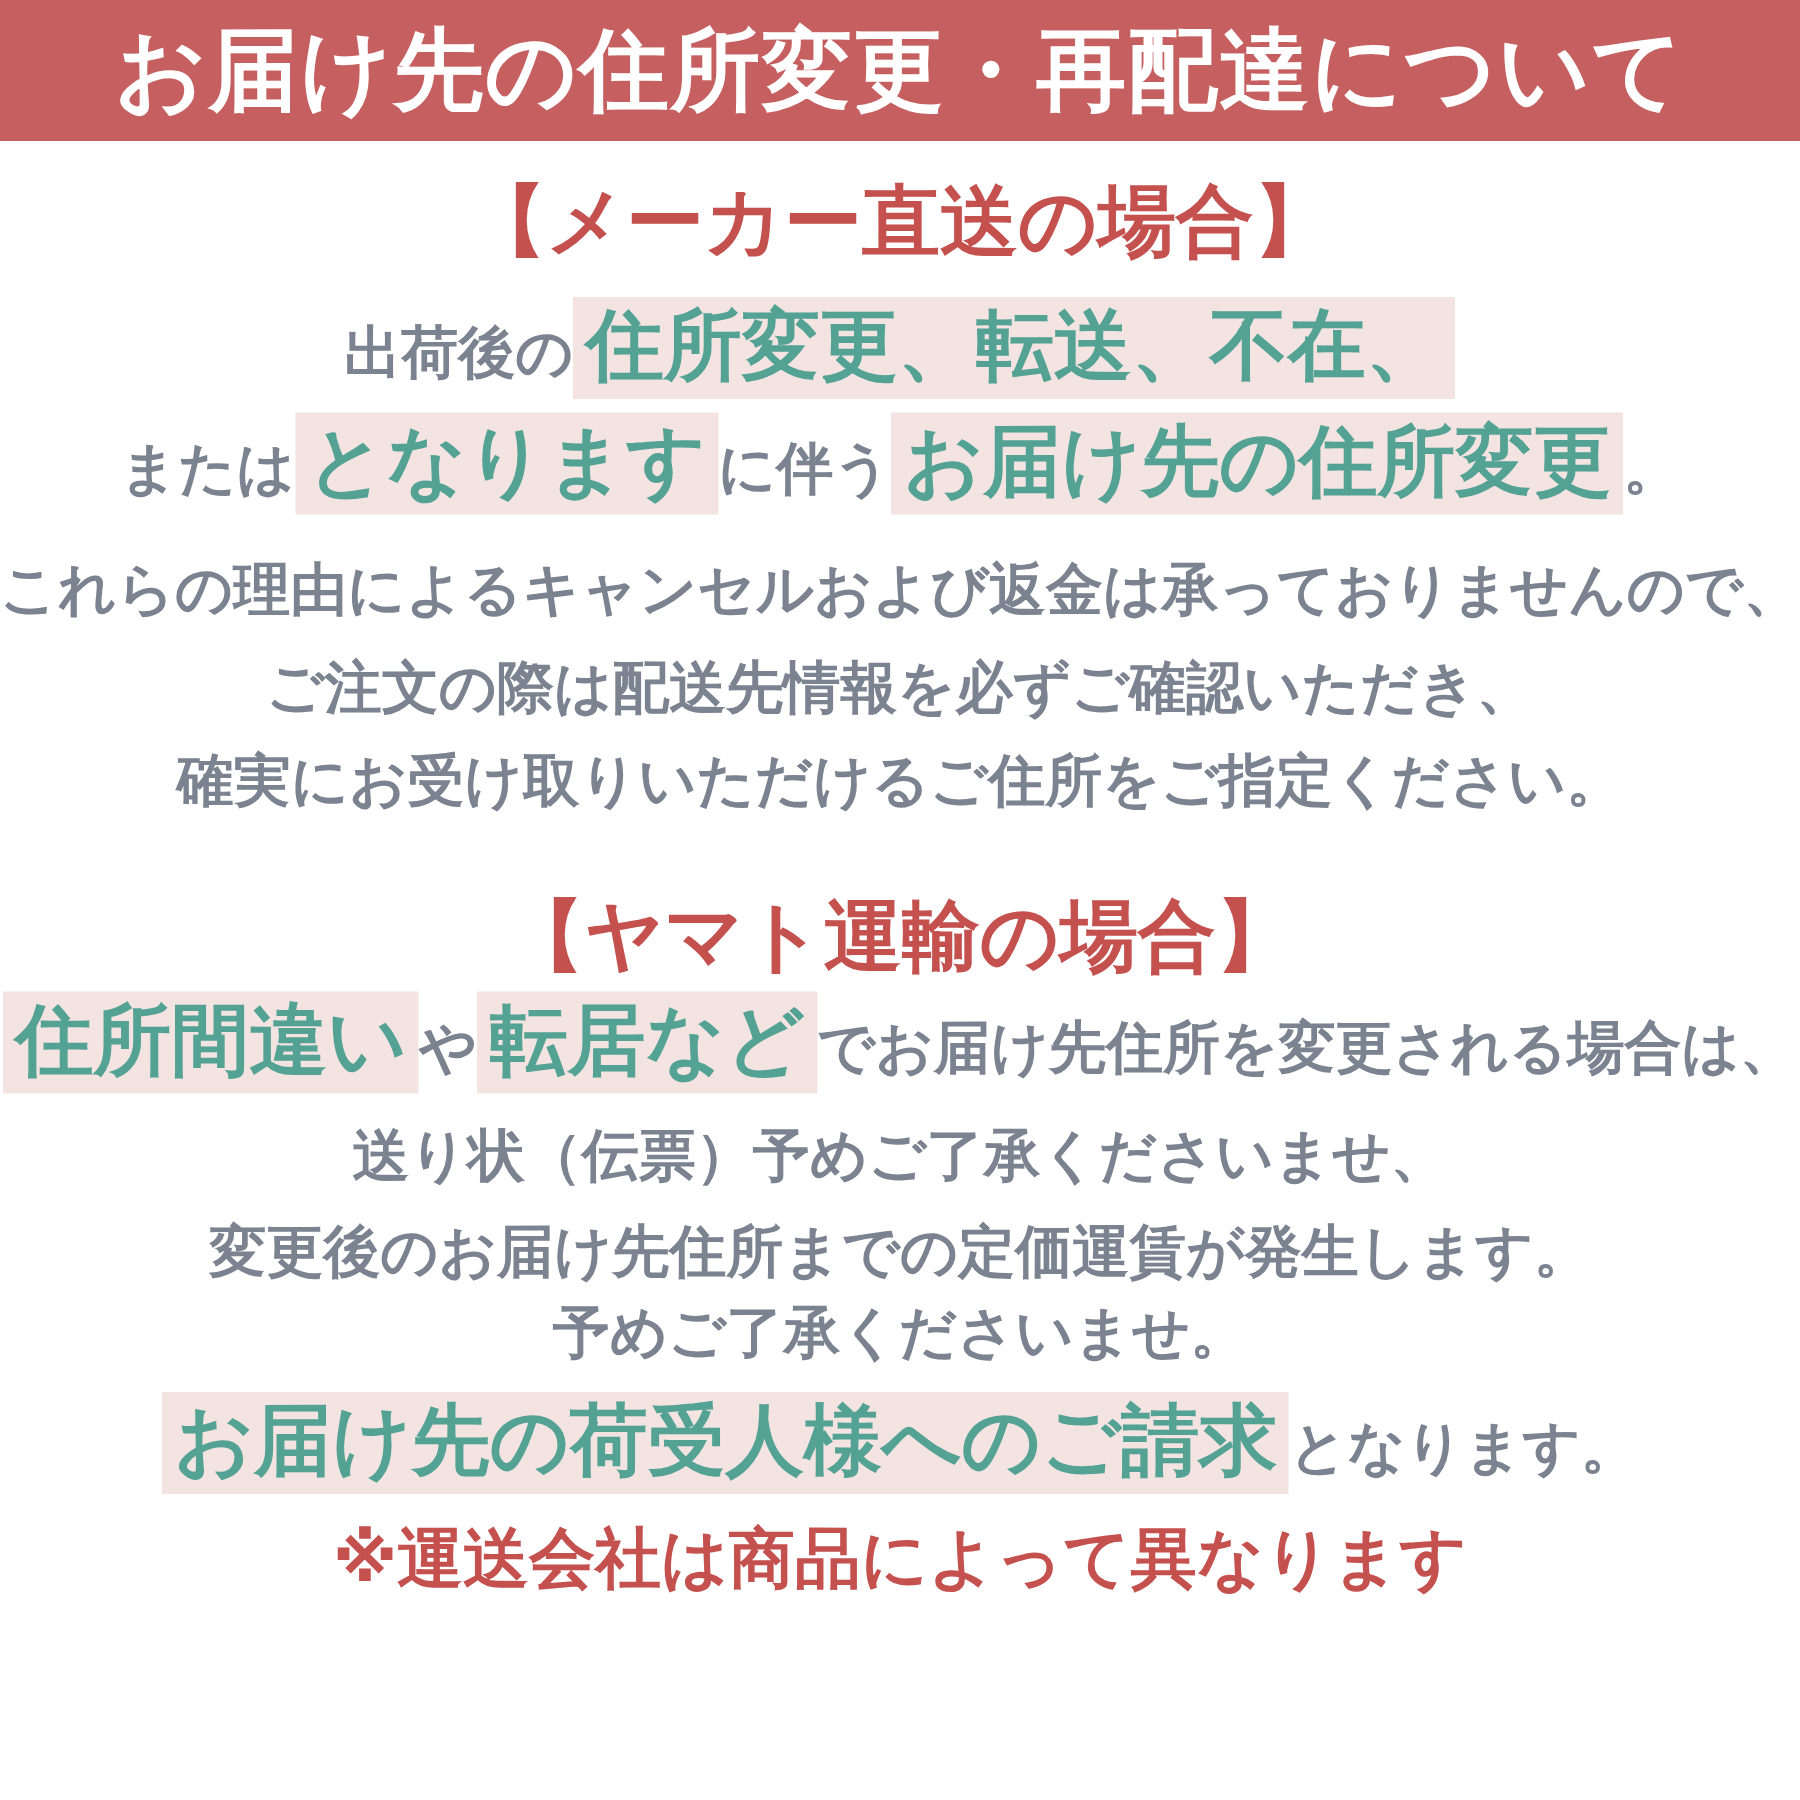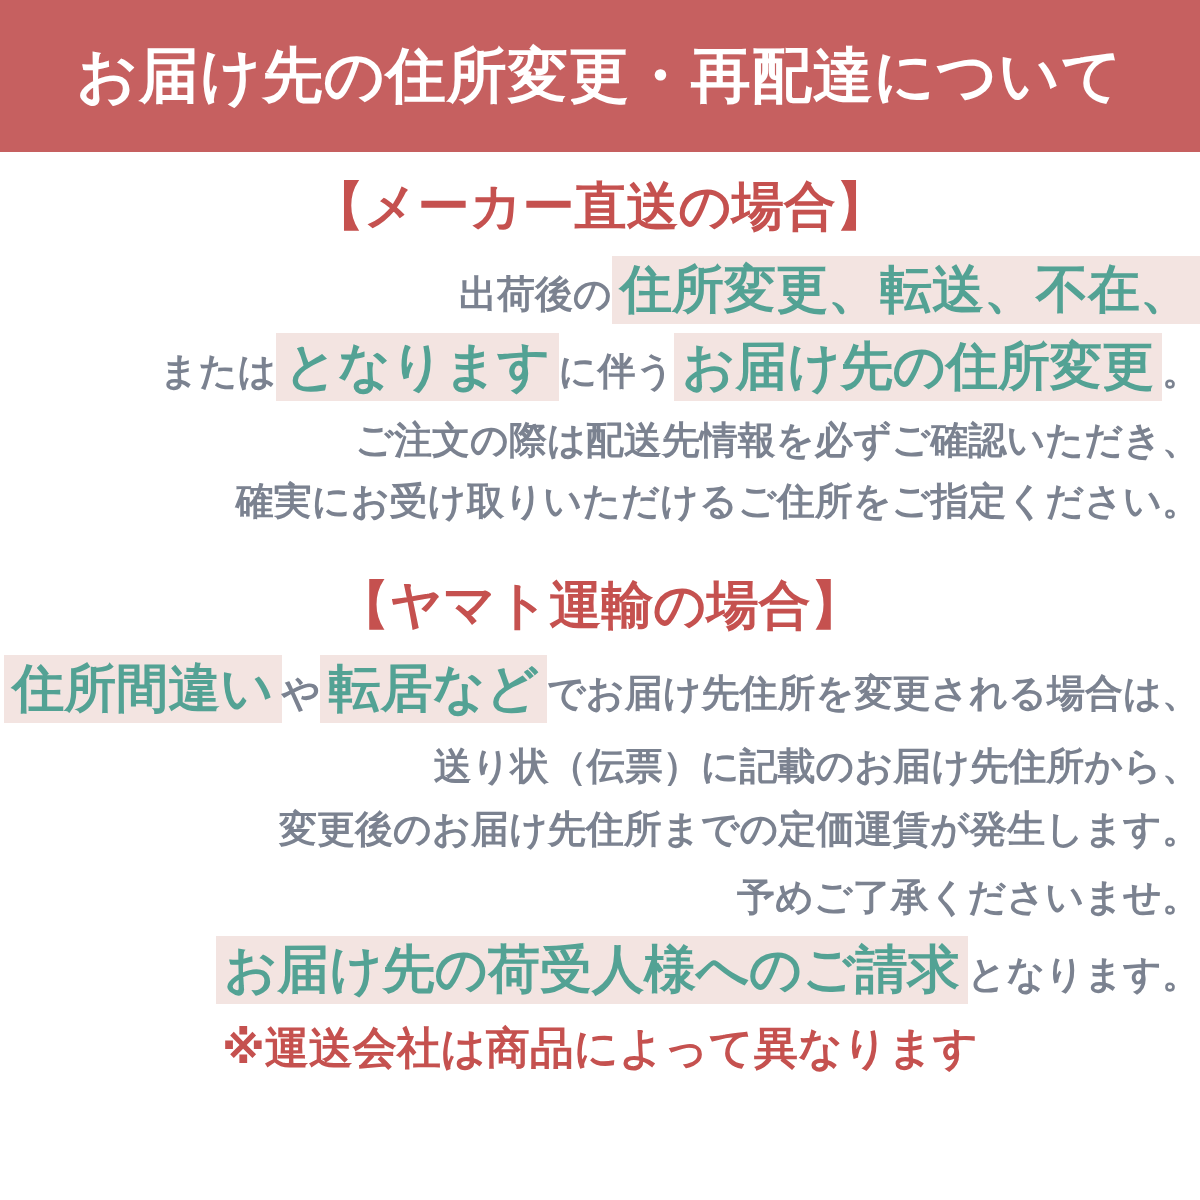--- a/index.html
+++ b/index.html
@@ -3,21 +3,21 @@
 <meta charset="utf-8">
 <style>
   html, body { margin: 0; padding: 0; }
   body {
     width: 1200px; height: 1200px;
     background: #ffffff;
     font-family: "Liberation Sans", "DejaVu Sans", sans-serif;
     overflow: hidden;
   }
   .banner {
-    height: 152px;
+    height: 94px;
     background: #c66060;
     display: flex; align-items: center; justify-content: center;
   }
   .banner-title {
     color: #ffffff;
     font-size: 60px;
     font-weight: 700;
     letter-spacing: 1px;
     line-height: 1;
     white-space: nowrap;
@@ -28,21 +28,20 @@
     color: #c5514f;
     font-size: 52px;
     font-weight: 700;
     line-height: 1.1;
     white-space: nowrap;
   }
   .line {
     margin: 0;
     line-height: 1.1;
     white-space: nowrap;
-    text-align: right;
   }
   .g {  
     color: #7b8290;
     font-size: 38px;
     font-weight: 600;
   }
   .hl { 
     color: #53a294;
     font-size: 52px;
     font-weight: 700;
@@ -56,52 +55,53 @@
     font-weight: 600;
     line-height: 1.1;
     white-space: nowrap;
   }
   .mt16 { margin-top: 16px; }
   .mt20 { margin-top: 20px; }
   .mt22 { margin-top: 22px; }
   .mt24 { margin-top: 24px; }
   .mt26 { margin-top: 26px; }
   .mt28 { margin-top: 28px; }
-  .mt30 { margin-top: 26px; }
+  .mt30 { margin-top: 12px; }
   .mt36 { margin-top: 36px; }
   .mt54 { margin-top: 54px; }
 </style>
 </head>
 <body>
 
 <header class="banner">
   <div class="banner-title">お届け先の住所変更・再配達について</div>
 </header>
 
 <main class="content">
 
   <section>
     <h2 class="sec-heading mt26">【メーカー直送の場合】</h2>
 
     <p class="line mt26"><span class="g">出荷後の</span><span class="hl">住所変更、転送、不在、</span></p>
 
     <p class="line mt20"><span class="g">または</span><span class="hl">となります</span><span class="g">に伴う</span><span class="hl">お届け先の住所変更</span><span class="g">。</span></p>
 
+    <p class="line mt36"><span class="g">これらの理由によるキャンセルおよび返金は承っておりませんので、</span></p>
 
     <p class="line mt24"><span class="g">ご注文の際は配送先情報を必ずご確認いただき、</span></p>
 
     <p class="line mt20"><span class="g">確実にお受け取りいただけるご住所をご指定ください。</span></p>
   </section>
 
   <section>
     <h2 class="sec-heading mt54">【ヤマト運輸の場合】</h2>
 
     <p class="line mt30"><span class="hl">住所間違い</span><span class="g">や</span><span class="hl">転居など</span><span class="g">でお届け先住所を変更される場合は、</span></p>
 
-    <p class="line mt28"><span class="g">送り状（伝票）に記載のお届け先住所から、</span></p>
+    <p class="line mt28"><span class="g">送り状（伝票）予めご了承くださいませ、</span></p>
 
     <p class="line mt22"><span class="g">変更後のお届け先住所までの定価運賃が発生します。</span></p>
 
 
     <p class="line mt30"><span class="g">予めご了承くださいませ。</span></p>
 
     <p class="line mt22"><span class="hl">お届け先の荷受人様へのご請求</span><span class="g">となります。</span></p>
   </section>
 
   <p class="footnote mt26">※運送会社は商品によって異なります</p>

